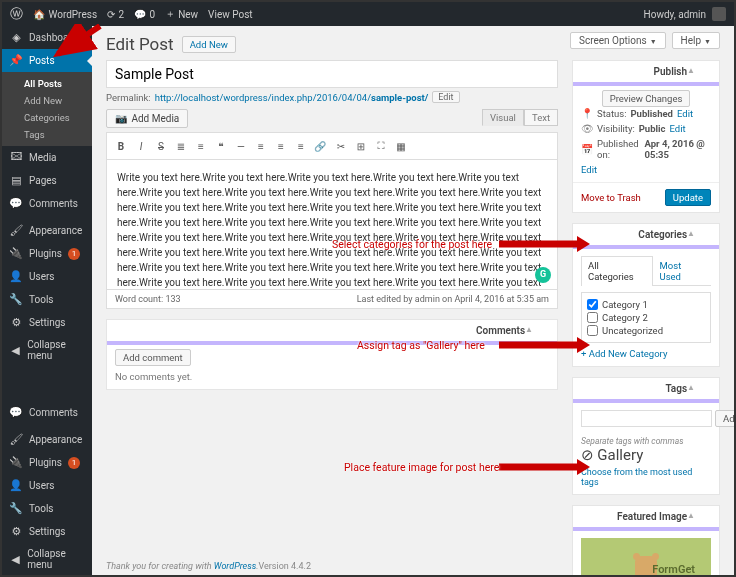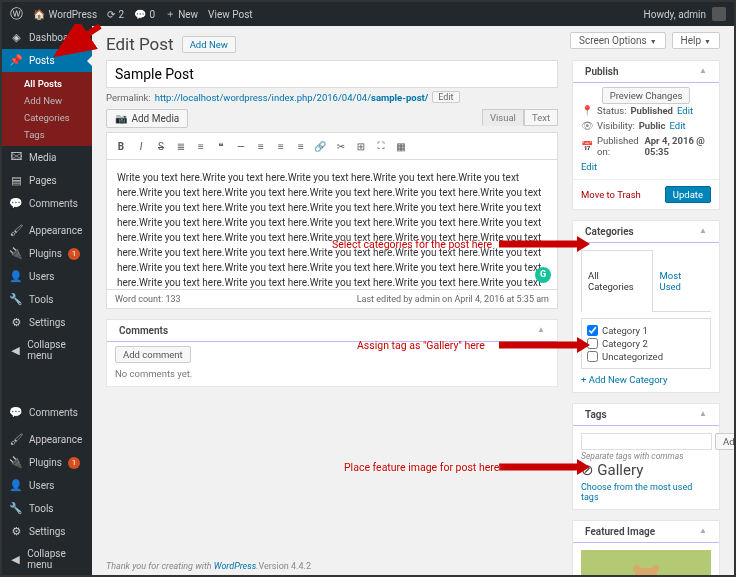--- a/index.html
+++ b/index.html
@@ -12,21 +12,21 @@
 .adminbar .right{display:flex;align-items:center;gap:6px}
 .adminbar .item{display:flex;align-items:center;gap:3px;color:#ccc}
 .wp-logo{font-size:13px}
 .avatar-sq{width:14px;height:14px;background:#555;border-radius:2px}
 
 
 .sidebar{position:absolute;top:24px;left:0;width:90px;bottom:0;background:#23282d;color:#eee;font-size:10px}
 .sidebar .mi{display:flex;align-items:center;gap:6px;padding:5px 8px;color:#ccc;cursor:pointer}
 .sidebar .mi.current{background:#0073aa;color:#fff;position:relative}
 .sidebar .mi.current::after{content:"";position:absolute;right:0;top:50%;transform:translateY(-50%);border:5px solid transparent;border-right-color:#f1f1f1}
-.sidebar .sub{background:#7f1d1d;padding:3px 0}
+.sidebar .sub{background:#404040;padding:3px 0}
 .sidebar .sub div{padding:3px 8px 3px 22px;color:#bbb;cursor:pointer;font-size:9.5px}
 .sidebar .sub div.on{color:#fff;font-weight:600}
 .sidebar .sep{height:4px}
 .sidebar .ic{width:13px;height:13px;display:inline-flex;align-items:center;justify-content:center;font-size:11px}
 .badge{background:#d54e21;color:#fff;border-radius:7px;min-width:12px;height:12px;font-size:8px;display:inline-flex;align-items:center;justify-content:center;padding:0 3px}
 
 
 .main{position:absolute;top:24px;left:90px;right:0;bottom:0;padding:8px 14px 4px;overflow:hidden}
 .topbtns{position:absolute;top:6px;right:14px;display:flex;gap:6px}
 .topbtns .b{border:1px solid #ccc;background:#fff;padding:2px 8px;font-size:10px;border-radius:2px;color:#555}
@@ -49,39 +49,39 @@
 .ed-tabs .t.on{background:#ebebeb;border-bottom-color:#ebebeb}
 
 .toolbar{background:#fff;border:1px solid #ddd;padding:3px 4px;display:flex;gap:0;clear:both}
 .toolbar .tb{width:20px;height:20px;display:flex;align-items:center;justify-content:center;font-size:10px;color:#555;cursor:pointer}
 
 .editor{border:1px solid #ddd;border-top:0;background:#fff;padding:10px;font-size:10px;line-height:1.5;color:#333;height:130px;overflow:hidden;position:relative}
 .gram{position:absolute;bottom:6px;right:6px;width:16px;height:16px;border-radius:50%;background:#15c39a;color:#fff;display:flex;align-items:center;justify-content:center;font-size:9px;font-weight:bold}
 .statusbar{border:1px solid #ddd;border-top:0;background:#fff;padding:4px 8px;font-size:9px;color:#666;display:flex;justify-content:space-between}
 
 .metabox{border:1px solid #e5e5e5;background:#fff;margin-top:10px}
-.metabox .hd{border-bottom:1px solid #c4b5fd;padding:5px 12px;font-size:10px;font-weight:600;display:flex;justify-content:space-between;cursor:pointer}
+.metabox .hd{border-bottom:4px solid #c4b5fd;padding:5px 24px;font-size:10px;font-weight:600;display:flex;justify-content:flex-end;cursor:pointer}
 .metabox .hd .caret{color:#aaa;font-size:8px}
 .metabox .bd{padding:7px 8px;font-size:9.5px}
 
 
 .pub-row{display:flex;align-items:center;gap:4px;font-size:9.5px;margin:4px 0;color:#555}
 .pub-row .ic2{width:12px;color:#888;font-size:10px}
 .pub-actions{border-top:1px solid #eee;padding:6px 8px;display:flex;justify-content:space-between;align-items:center}
 .del{color:#a00;font-size:9.5px}
 .cat-tabs{display:flex;border-bottom:1px solid #ddd;font-size:9.5px;margin-bottom:6px}
-.cat-tabs .ct{padding:19px 6px;border:1px solid transparent;border-bottom:0;color:#0073aa}
+.cat-tabs .ct{padding:3px 6px;border:1px solid transparent;border-bottom:0;color:#0073aa}
 .cat-tabs .ct.on{border-color:#ddd;background:#fff;color:#333;margin-bottom:-1px}
 .catlist{border:1px solid #ddd;padding:5px;font-size:9.5px}
 .catlist label{display:flex;align-items:center;gap:4px;padding:1px 0}
 .catlist input{width:11px;height:11px}
 .addcat{display:block;margin-top:5px;font-size:9.5px}
 .tag-row{display:flex;gap:3px}
 .tag-row input{flex:1;border:1px solid #ddd;padding:2px 4px;font-size:9.5px}
-.taghint{font-size:8.5px;color:#888;font-style:italic;margin-top:1px}
+.taghint{font-size:8.5px;color:#888;font-style:italic;margin-top:9px}
 .taglink{font-size:9px;margin-top:3px;display:block}
 .fimg{width:100%;height:62px;background:#b4c974;display:flex;align-items:center;justify-content:center;position:relative}
 .fimg .bear{width:22px;height:26px;background:#d8a968;border-radius:6px 6px 3px 3px;position:relative}
 .fimg .bear::before,.fimg .bear::after{content:"";position:absolute;width:7px;height:7px;background:#d8a968;border-radius:50%;top:-3px}
 .fimg .bear::before{left:-2px}.fimg .bear::after{right:-2px}
 .fimg .txt{position:absolute;right:16px;color:#5a6b2e;font-size:11px;font-weight:600}
 
 .footer{position:absolute;bottom:4px;left:14px;right:14px;font-size:9px;color:#888;display:flex;font-style:italic}
 .footer .v{font-style:normal}
 

